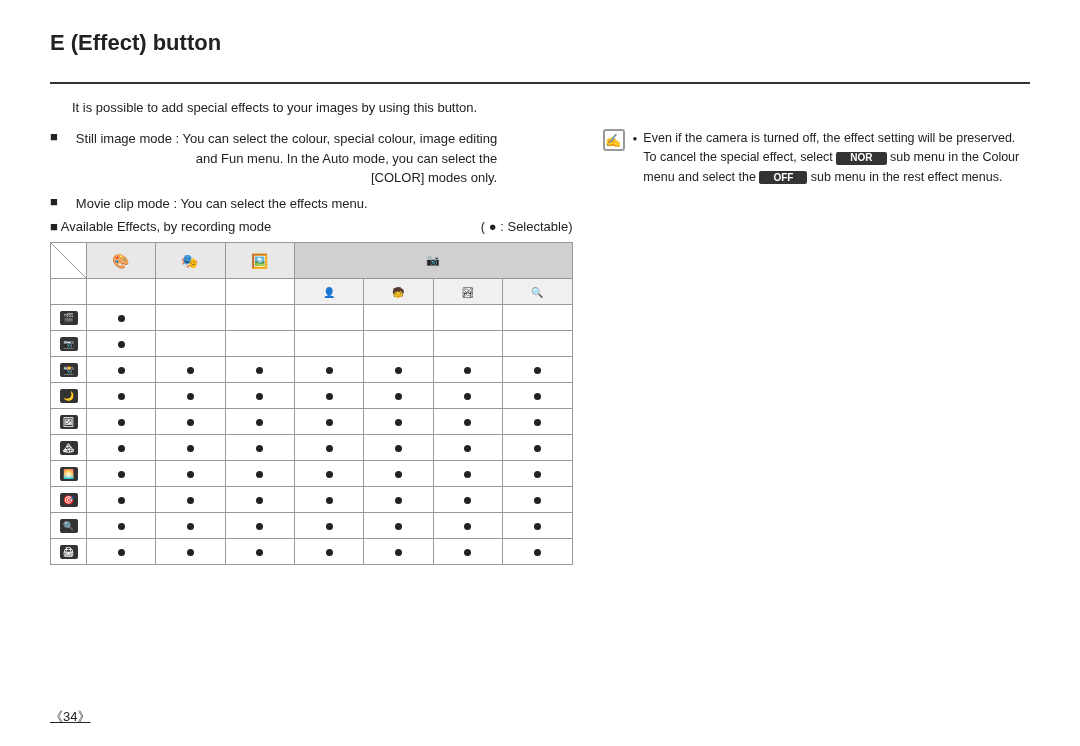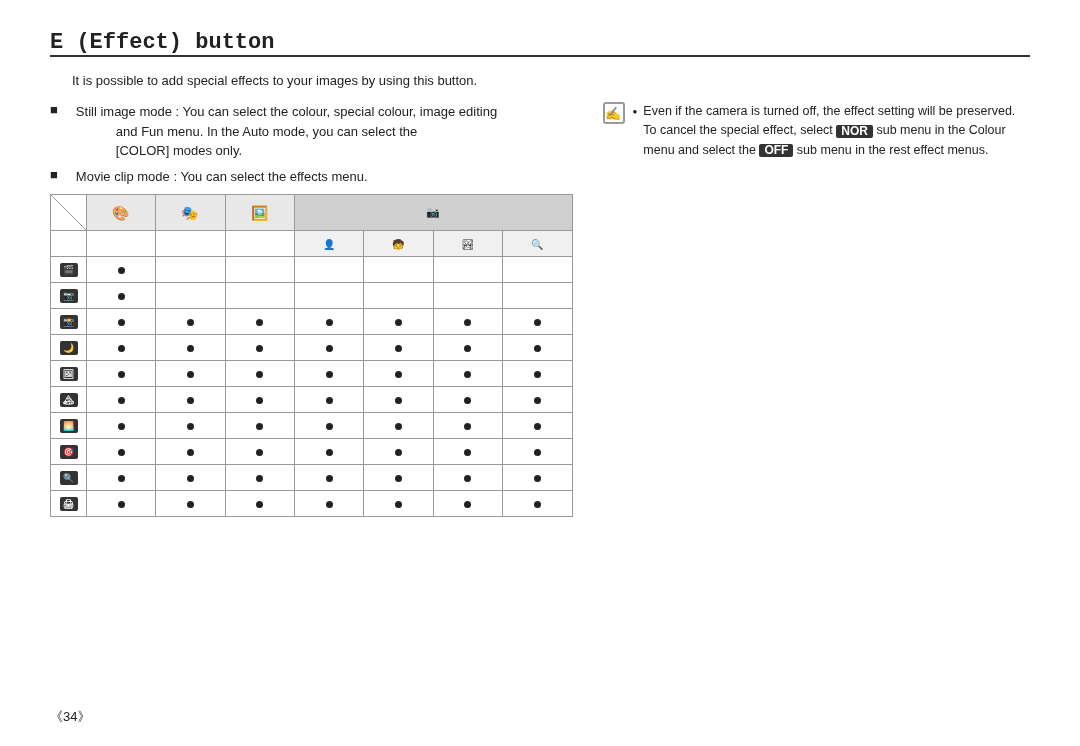--- a/index.html
+++ b/index.html
@@ -9,23 +9,22 @@
       font-size: 13px;
       color: #222;
       width: 1080px;
       min-height: 746px;
       padding: 30px 50px 30px 50px;
     }
     h1 {
       font-size: 22px;
       font-weight: bold;
       border-bottom: 2px solid #333;
-      padding-bottom: 0;
+      padding-bottom: 26px;
       margin-bottom: 16px;
-      font-family: Liberation Mono, monospace;
     }
     .main-content {
       display: flex;
       gap: 30px;
     }
     .left-col {
       flex: 1.1;
     }
     .right-col {
       flex: 0.9;
@@ -49,21 +48,21 @@
       font-size: 13px;
       font-weight: bold;
       flex-shrink: 0;
     }
     .bullet-text {
       line-height: 1.5;
       margin-left: 12px;
     }
     .bullet-text .indent {
       display: block;
-      text-align: left;
+      text-align: right;
       padding-left: 40px;
     }
     .selectable-line {
       display: flex;
       justify-content: space-between;
       align-items: center;
       margin-bottom: 6px;
       font-size: 13px;
     }
     
@@ -144,33 +143,34 @@
       font-size: 8px;
       flex-shrink: 0;
       margin-top: 4px;
     }
     .inline-icon {
       display: inline-flex;
       align-items: center;
       justify-content: center;
       background: #333;
       color: #fff;
-      font-size: 12px;
+      font-size: 10px;
       font-weight: bold;
-      padding: 1px 5px;
+      padding: 1px 14px;
       border-radius: 2px;
       min-width: 18px;
       height: 13px;
       vertical-align: middle;
     }
     .page-num {
       position: absolute;
       bottom: 20px;
       left: 50px;
       font-size: 13px;
+      text-decoration: underline;
     }
     .header-group {
       background: #e8e8e8;
     }
     .sub-header {
       background: #f0f0f0;
     }
   </style>
 </head>
 <body>
@@ -192,20 +192,24 @@
         </div>
       </div>
 
       <div class="bullet-item">
         <span class="bullet-marker">■</span>
         <div class="bullet-text">
           Movie clip mode : You can select the effects menu.
         </div>
       </div>
 
+      <div class="selectable-line">
+        <span>■ Available Effects, by recording mode</span>
+        <span>( ● : Selectable)</span>
+      </div>
     </div>
 
     <table class="effect-table">
       <thead>
         <tr>
 
           <td class="icon-cell" style="border:1px solid #999; position:relative; width:36px; height:36px;">
             <div style="position:absolute;top:0;left:0;right:0;bottom:0;overflow:hidden;">
               <svg width="36" height="36" style="position:absolute;top:0;left:0;">
                 <line x1="0" y1="0" x2="36" y2="36" stroke="#999" stroke-width="1"></line>

